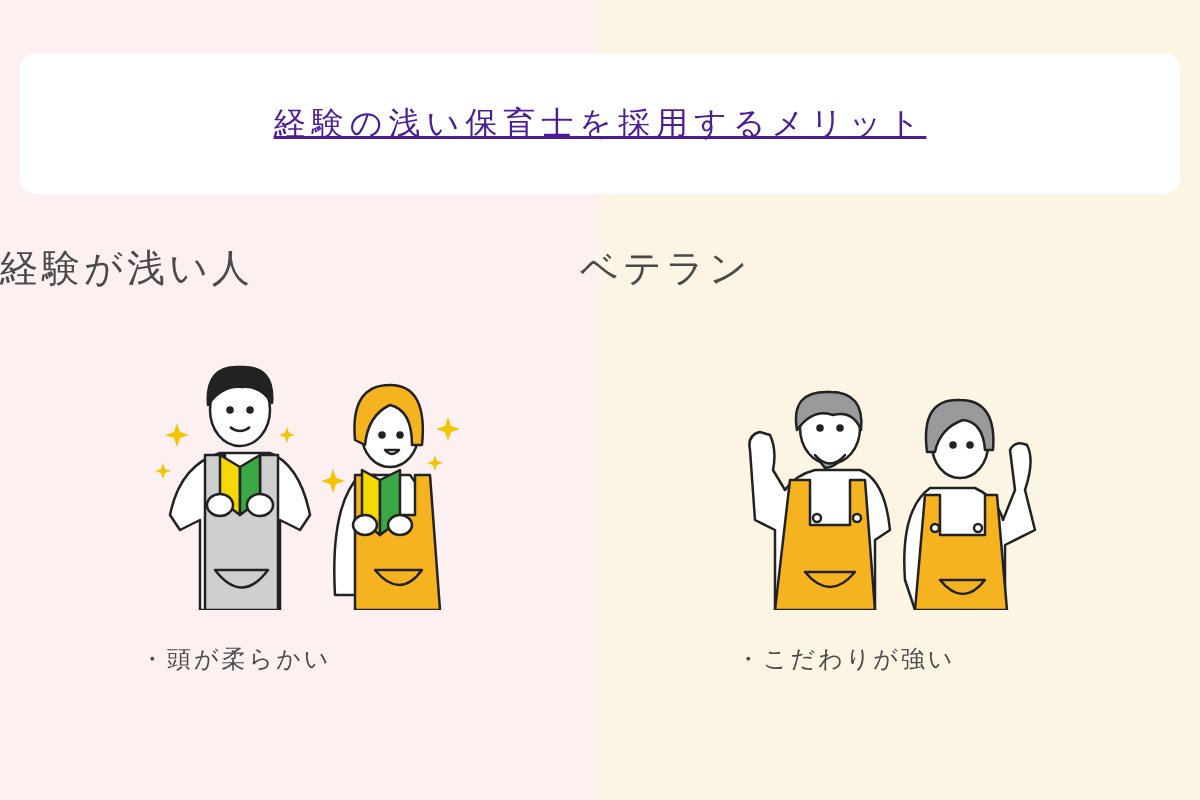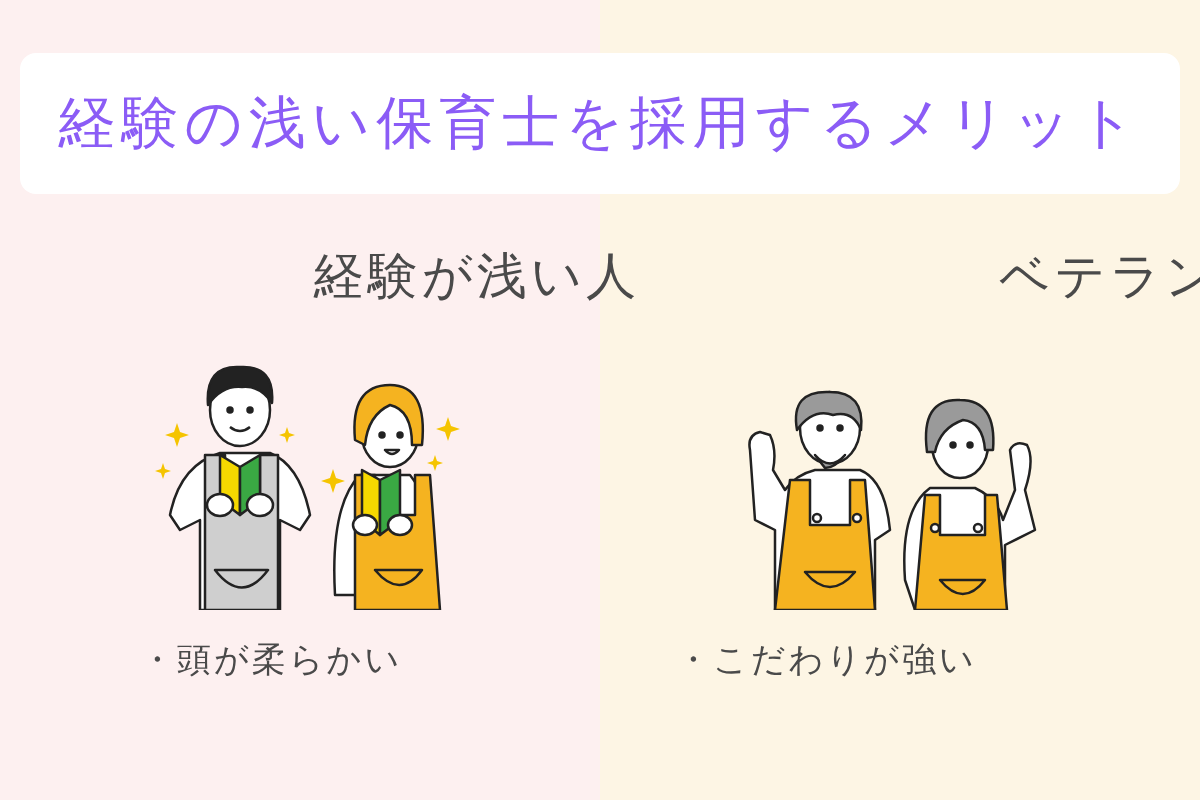--- a/index.html
+++ b/index.html
@@ -3,25 +3,25 @@
 <meta charset="utf-8">
 <style>
   html, body { margin:0; padding:0; }
   body { width:1200px; height:800px; position:relative; overflow:hidden;
          font-family:"DejaVu Sans", sans-serif; color:#4a4a4a; }
   .half { position:absolute; top:0; height:800px; width:600px; }
   .left { left:0; background:#fdf0f0; }
   .right { left:600px; background:#fdf5e4; }
   .title-card { position:absolute; left:20px; top:53px; width:1160px; height:141px;
                 background:#fff; border-radius:16px; display:flex; align-items:center; justify-content:center; }
-  .title-card span { font-size:57px; letter-spacing:6px; color:#8b5cf6; }
-  .col-head { position:absolute; top:243px; font-size:50px; letter-spacing:4px; text-align:right; width:600px;padding-left:40px; }
+  .title-card span { font-size:32px; letter-spacing:6px; color:#4c1d95;text-decoration:underline; }
+  .col-head { position:absolute; top:243px; font-size:38px; letter-spacing:4px; text-align:left; width:600px; }
   .col-head.l { left:0; } .col-head.r { left:580px; }
   .illus { position:absolute; }
-  ul.pts { position:absolute; margin:0; padding:0; list-style:none; font-size:34px; letter-spacing:3px; line-height:58px; }
+  ul.pts { position:absolute; margin:0; padding:0; list-style:none; font-size:24px; letter-spacing:3px; line-height:58px; }
   ul.pts li::before { content:"・"; }
 </style>
 </head>
 <body>
 
 <div class="half left"></div>
 <div class="half right"></div>
 
 <div class="title-card">
   <span>経験の浅い保育士を採用するメリット</span>
@@ -92,15 +92,15 @@
   <path d="M205 200 Q228 228 250 200 Z" fill="#f5b320"></path>
   <ellipse cx="225" cy="65" rx="28" ry="33" fill="#fff"></ellipse>
   <path d="M192 72 Q185 18 225 20 Q262 20 258 70 L250 70 Q248 42 228 40 Q205 48 200 72 Z" fill="#9a9a9a"></path>
   <circle cx="218" cy="65" r="2.5" fill="#222"></circle>
     <circle cx="235" cy="65" r="2.5" fill="#222"></circle>
 </svg>
 
 <ul class="pts" style="left:140px;top:630px">
   <li>頭が柔らかい</li>
 </ul>
-<ul class="pts" style="left:676px;top:630px">
+<ul class="pts" style="left:736px;top:630px">
   <li>こだわりが強い</li>
 </ul>
 
 </body></html>

